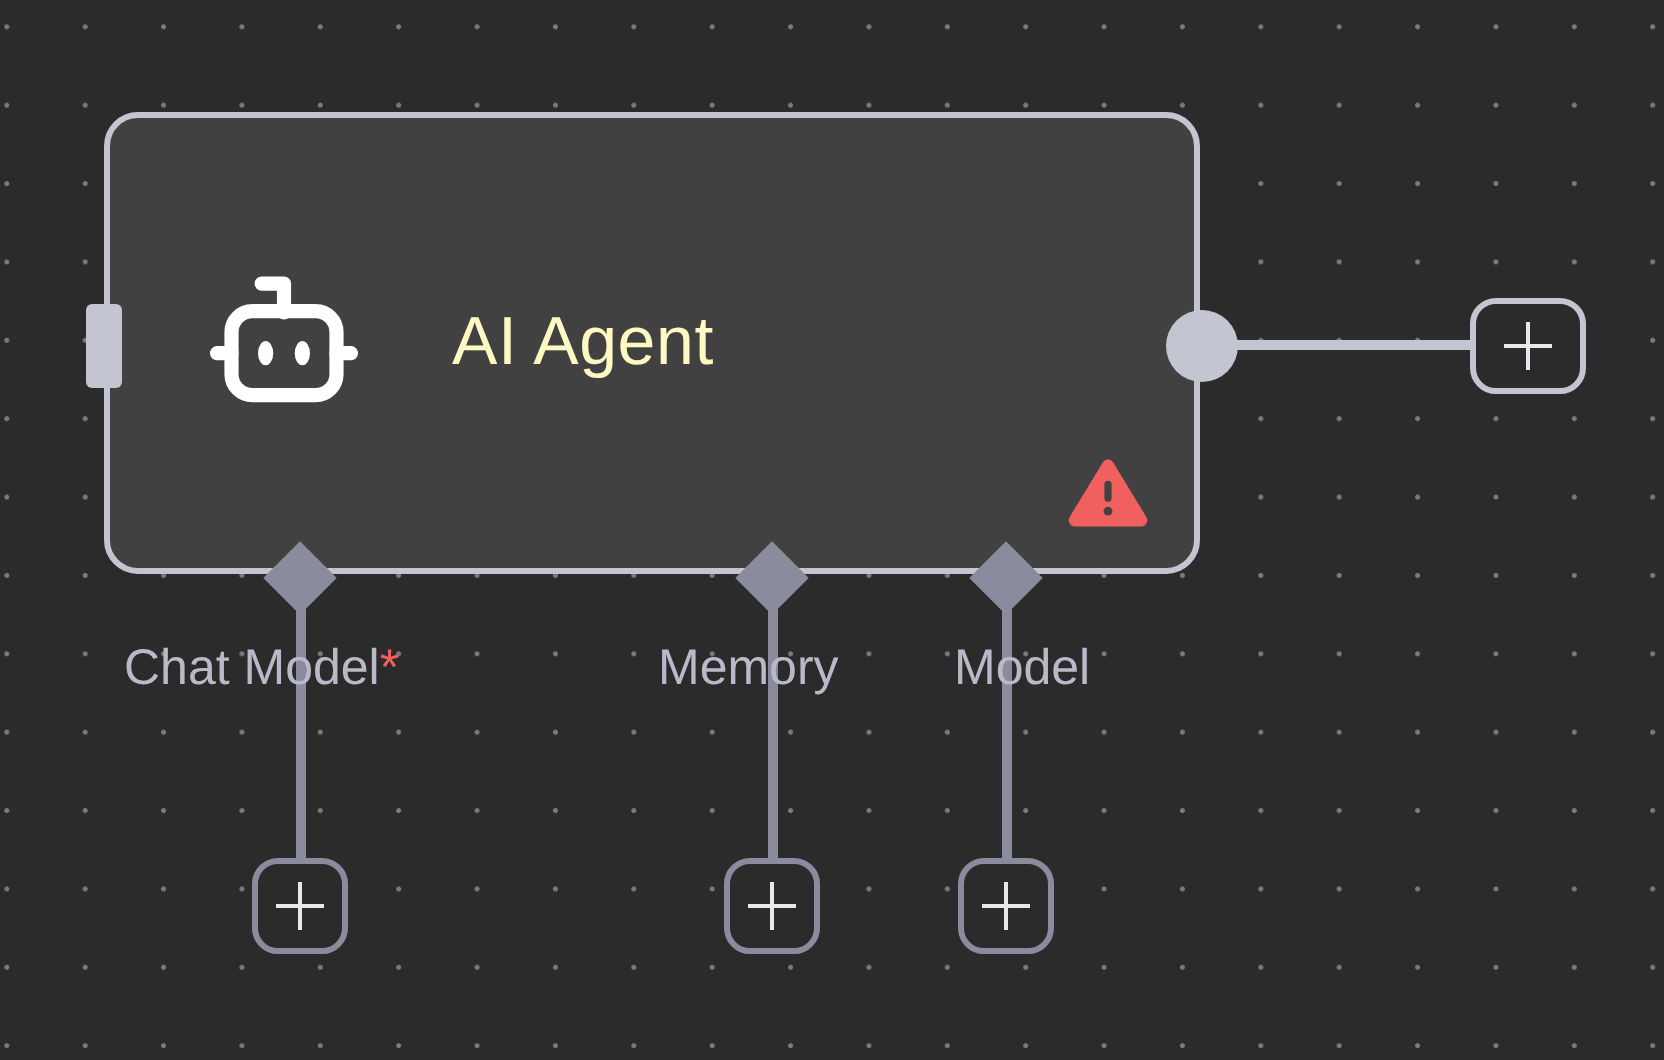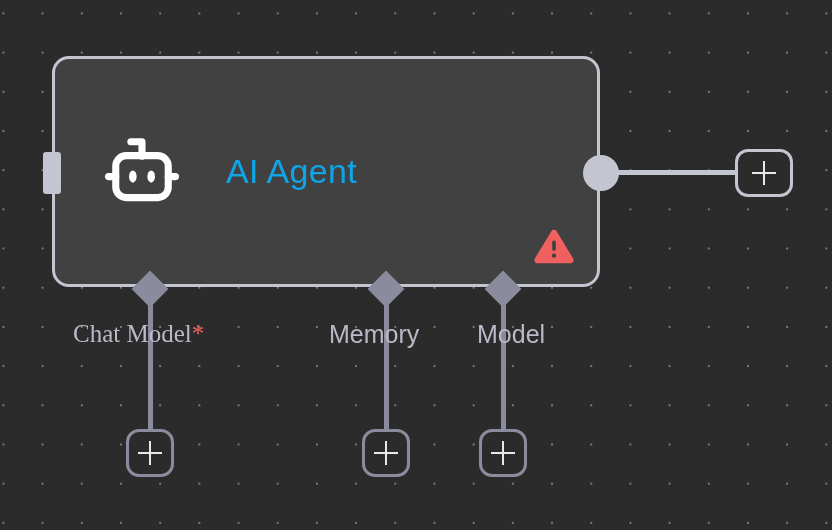--- a/index.html
+++ b/index.html
@@ -49,21 +49,21 @@
 
   
   .robot-icon {
     width: 84px;
     height: 84px;
     flex: 0 0 auto;
     display: block;
   }
 
   #node-title {
-    color: #0ea5e9;
+    color: #fef9c3;
     font-size: 34px;
     font-weight: 400;
     letter-spacing: 0.3px;
     margin-left: 42px;
     white-space: nowrap;
   }
 
   
   #warning-badge {
     position: absolute;
@@ -220,21 +220,21 @@
   </div>
 
   <div id="output-edge"></div>
   <div id="output-port"></div>
   <div id="output-plus">
     <span class="plus-glyph"></span>
   </div>
 
   <div class="sub-edge" style="left:147.5px; top:289px; height:140px;"></div>
   <div class="sub-diamond" style="left:137px; top:276px;"></div>
-  <div class="sub-label" style="left:73px; top:320px;font-family:Liberation Serif, serif;">
+  <div class="sub-label" style="left:62px; top:320px;">
     <span>Chat Model</span><span class="required-star">*</span>
   </div>
   <div class="sub-plus" style="left:126px; top:429px;">
     <span class="plus-glyph"></span>
   </div>
 
   <div class="sub-edge" style="left:383.5px; top:289px; height:140px;"></div>
   <div class="sub-diamond" style="left:373px; top:276px;"></div>
   <div class="sub-label" style="left:329px; top:320px;">
     <span>Memory</span>

